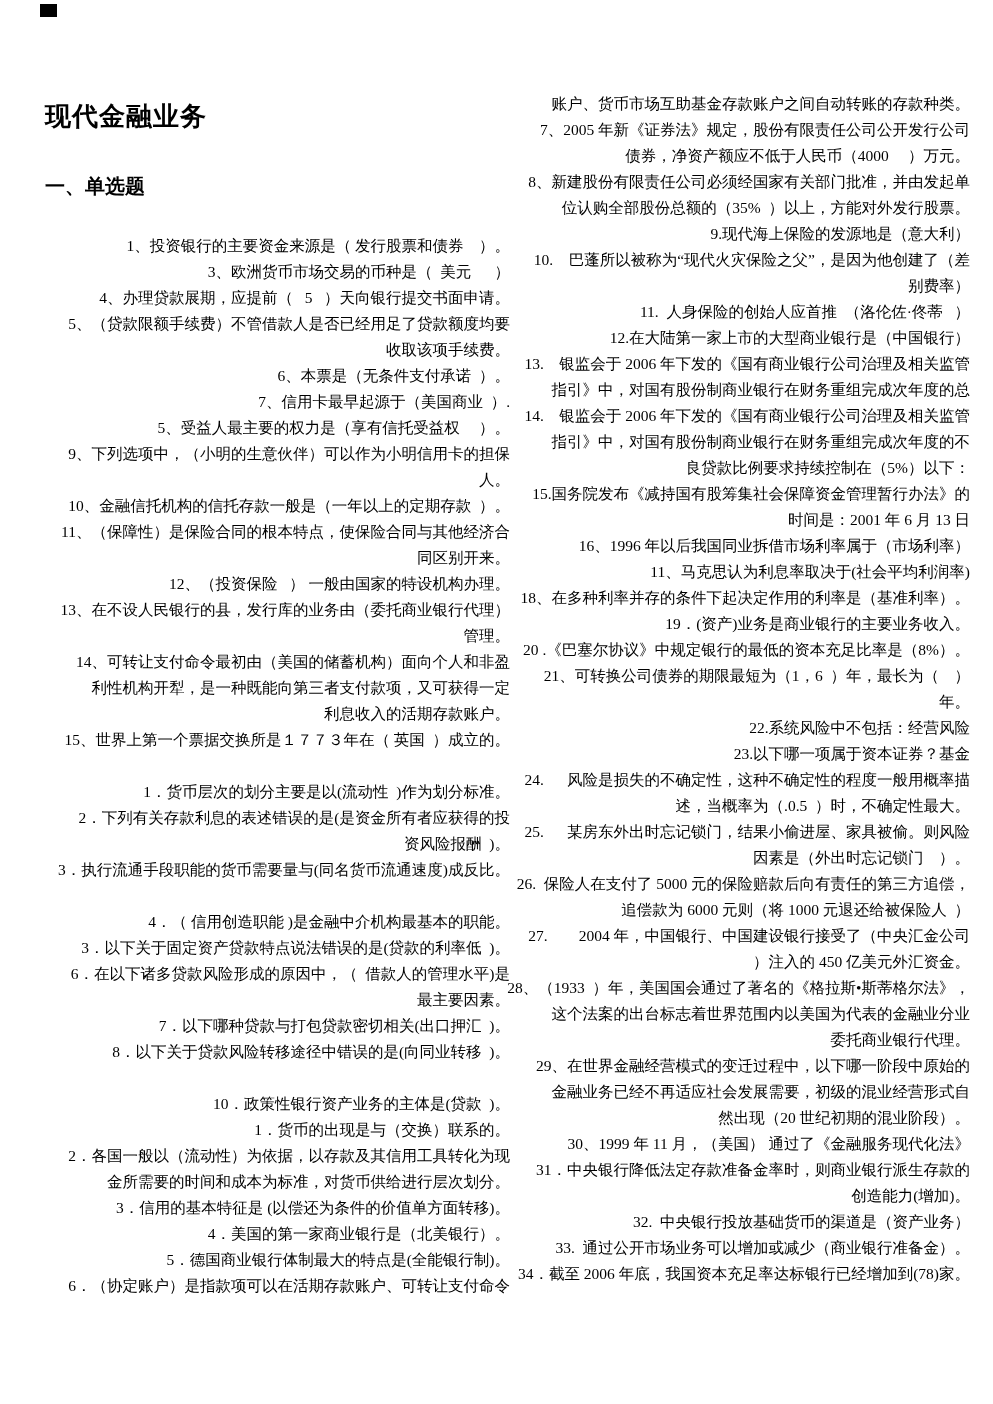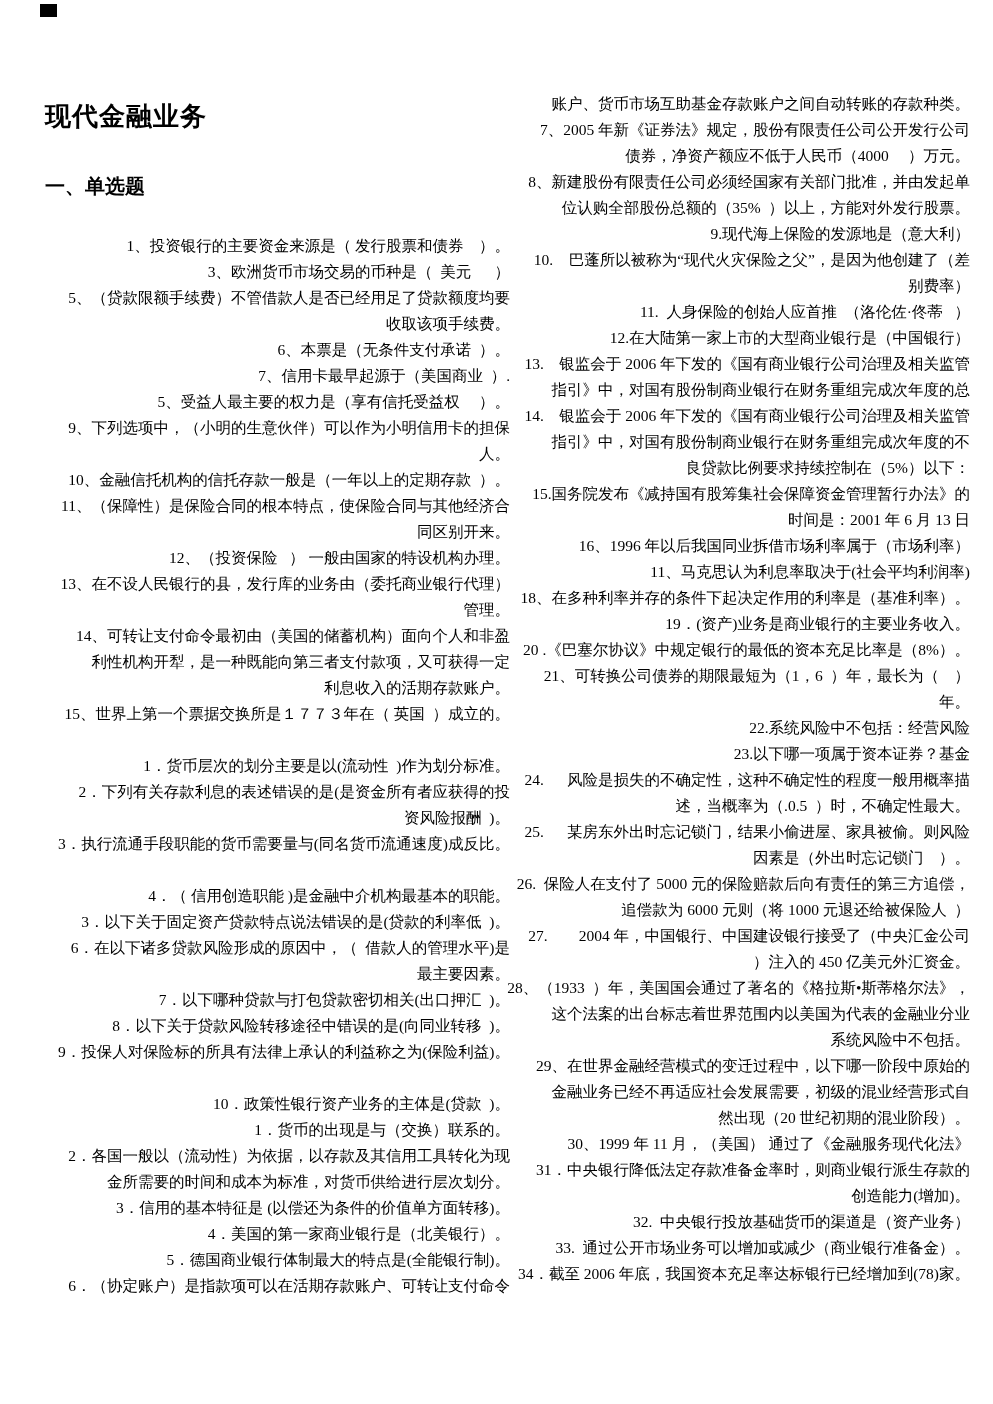--- a/index.html
+++ b/index.html
@@ -62,20 +62,21 @@
 </head>
 <body>
 
 <div class="page">
   <div class="corner-mark"></div>
   <h1 class="doc-title">现代金融业务</h1>
   <h2 class="section-heading">一、单选题</h2>
   <div class="column left">
       <div class="line">1、投资银行的主要资金来源是（ 发行股票和债券    ）。</div>
       <div class="line">3、欧洲货币市场交易的币种是（  美元      ）</div>
+      <div class="line">4、办理贷款展期，应提前（   5   ）天向银行提交书面申请。</div>
       <div class="line">5、（贷款限额手续费）不管借款人是否已经用足了贷款额度均要</div>
       <div class="line indent">收取该项手续费。</div>
       <div class="line">6、本票是（无条件支付承诺  ）。</div>
       <div class="line">7、信用卡最早起源于（美国商业  ）.</div>
       <div class="line">5、受益人最主要的权力是（享有信托受益权     ）。</div>
       <div class="line">9、下列选项中，（小明的生意伙伴）可以作为小明信用卡的担保</div>
       <div class="line">人。</div>
       <div class="line">10、金融信托机构的信托存款一般是（一年以上的定期存款  ）。</div>
       <div class="line">11、（保障性）是保险合同的根本特点，使保险合同与其他经济合</div>
       <div class="line indent">同区别开来。</div>
@@ -91,21 +92,20 @@
       <div class="line">2．下列有关存款利息的表述错误的是(是资金所有者应获得的投</div>
       <div class="line indent">资风险报酬  )。</div>
       <div class="line">3．执行流通手段职能的货币需要量与(同名货币流通速度)成反比。</div>
       <div class="line"></div>
       <div class="line">4．（ 信用创造职能 )是金融中介机构最基本的职能。</div>
       <div class="line">3．以下关于固定资产贷款特点说法错误的是(贷款的利率低  )。</div>
       <div class="line">6．在以下诸多贷款风险形成的原因中，（  借款人的管理水平)是</div>
       <div class="line indent">最主要因素。</div>
       <div class="line">7．以下哪种贷款与打包贷款密切相关(出口押汇  )。</div>
       <div class="line">8．以下关于贷款风险转移途径中错误的是(向同业转移  )。</div>
-      <div class="line">9．投保人对保险标的所具有法律上承认的利益称之为(保险利益)。</div>
       <div class="line"></div>
       <div class="line">10．政策性银行资产业务的主体是(贷款  )。</div>
       <div class="line">1．货币的出现是与（交换）联系的。</div>
       <div class="line">2．各国一般以（流动性）为依据，以存款及其信用工具转化为现</div>
       <div class="line indent">金所需要的时间和成本为标准，对货币供给进行层次划分。</div>
       <div class="line">3．信用的基本特征是 (以偿还为条件的价值单方面转移)。</div>
       <div class="line">4．美国的第一家商业银行是（北美银行）。</div>
       <div class="line">5．德国商业银行体制最大的特点是(全能银行制)。</div>
       <div class="line">6．（协定账户）是指款项可以在活期存款账户、可转让支付命令</div>
     </div>
@@ -139,21 +139,21 @@
       <div class="line">24.      风险是损失的不确定性，这种不确定性的程度一般用概率描</div>
       <div class="line indent">述，当概率为（.0.5  ）时，不确定性最大。</div>
       <div class="line">25.      某房东外出时忘记锁门，结果小偷进屋、家具被偷。则风险</div>
       <div class="line indent">因素是（外出时忘记锁门    ）。</div>
       <div class="line">26.  保险人在支付了 5000 元的保险赔款后向有责任的第三方追偿，</div>
       <div class="line indent">追偿款为 6000 元则（将 1000 元退还给被保险人  ）</div>
       <div class="line">27.        2004 年，中国银行、中国建设银行接受了（中央汇金公司</div>
       <div class="line indent">）注入的 450 亿美元外汇资金。</div>
       <div class="line">28、（1933  ）年，美国国会通过了著名的《格拉斯•斯蒂格尔法》，</div>
       <div class="line indent">这个法案的出台标志着世界范围内以美国为代表的金融业分业</div>
-      <div class="line indent">系统风险中不包括。</div>
+      <div class="line indent">委托商业银行代理。</div>
       <div class="line">29、在世界金融经营模式的变迁过程中，以下哪一阶段中原始的</div>
       <div class="line indent">金融业务已经不再适应社会发展需要，初级的混业经营形式自</div>
       <div class="line indent">然出现（20 世纪初期的混业阶段）。</div>
       <div class="line">30、1999 年 11 月，（美国） 通过了《金融服务现代化法》</div>
       <div class="line">31．中央银行降低法定存款准备金率时，则商业银行派生存款的</div>
       <div class="line indent">创造能力(增加)。</div>
       <div class="line">32.  中央银行投放基础货币的渠道是（资产业务）</div>
       <div class="line">33.  通过公开市场业务可以增加或减少（商业银行准备金）。</div>
       <div class="line">34．截至 2006 年底，我国资本充足率达标银行已经增加到(78)家。</div>
     </div>

